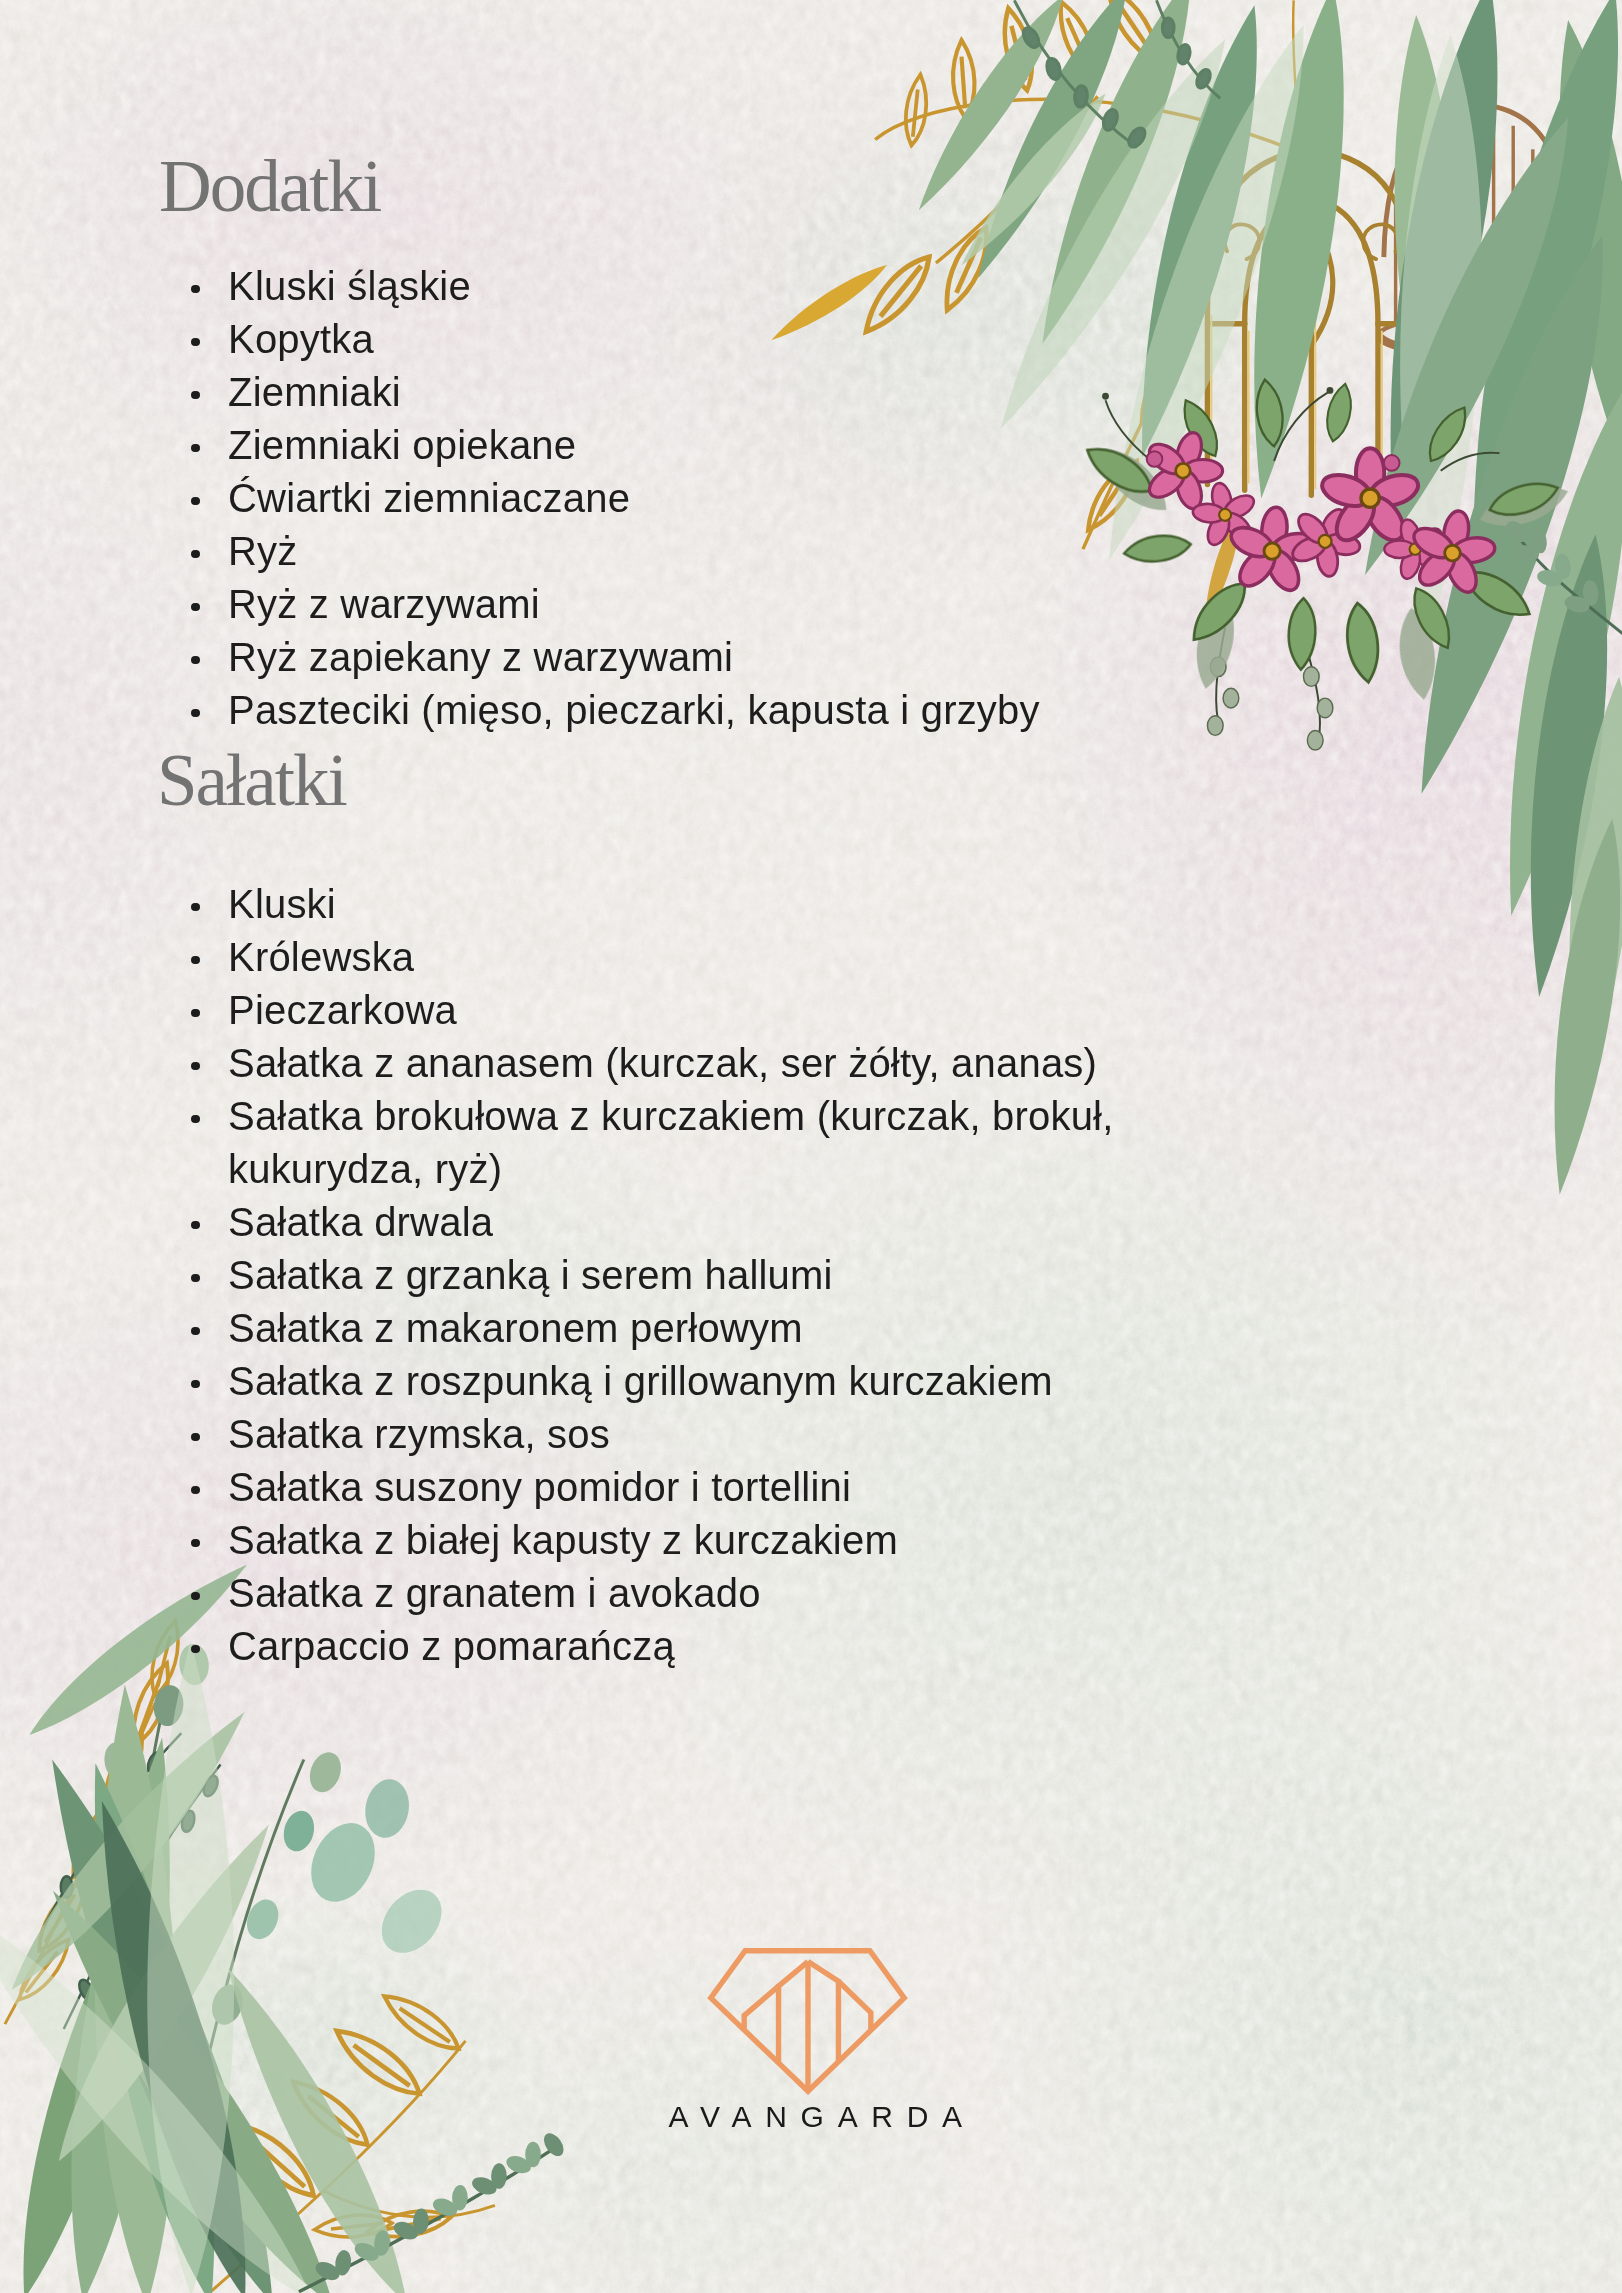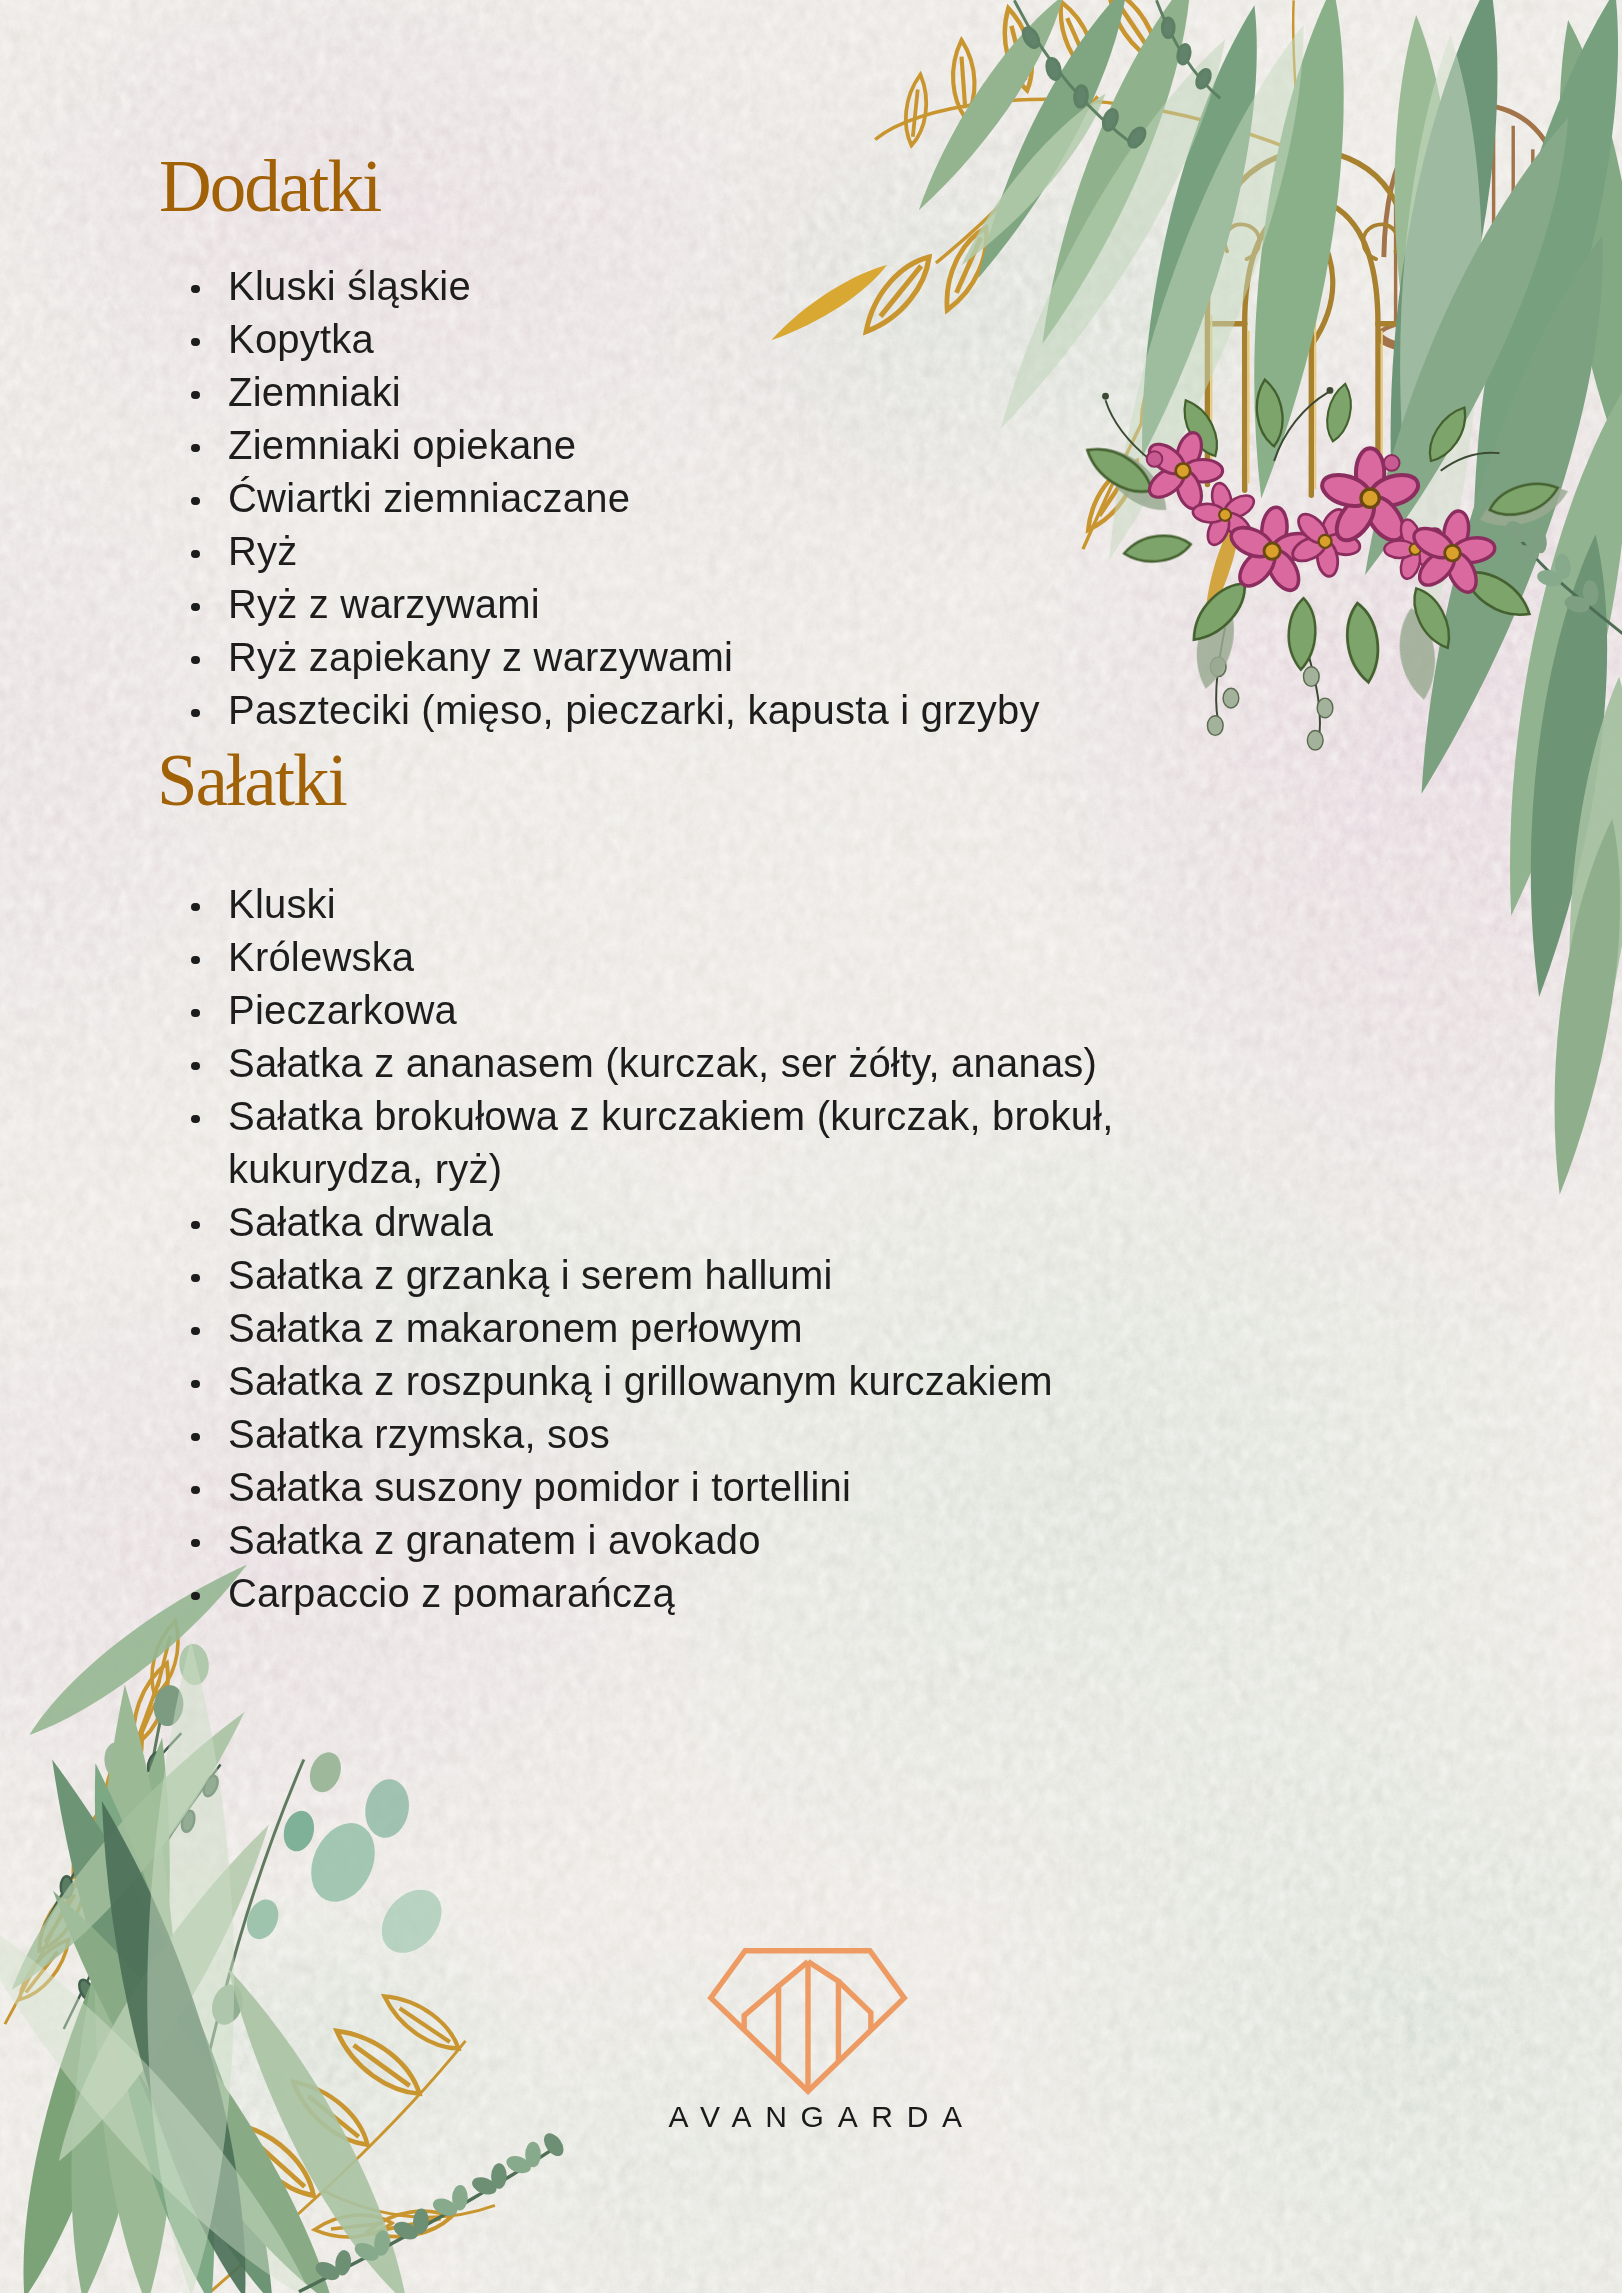--- a/index.html
+++ b/index.html
@@ -5,21 +5,21 @@
   html,body{margin:0;padding:0;}
   body{
     width:1622px;height:2294px;position:relative;overflow:hidden;
     background:#eae7e2;color:#1e1e1e;
     font-family:"Liberation Sans", sans-serif;
   }
   svg.layer{position:absolute;left:0;top:0;width:1622px;height:2294px;pointer-events:none;}
   .content{position:absolute;left:0;top:0;width:1622px;height:2294px;z-index:3;}
   h1.menu-heading{
     position:absolute;margin:0;font-family:"Liberation Serif", serif;
-    font-weight:500;font-size:73px;letter-spacing:-2px;line-height:1;color:#a16207;
+    font-weight:500;font-size:73px;letter-spacing:-2px;line-height:1;color:#737373;
   }
   .hd1{left:159px;top:150px;}
   .hd2{left:157px;top:744px;text-align:right;}
   ul.menu-list{
     position:absolute;list-style:none;margin:0;padding:0;width:941px;
     font-size:40px;line-height:53px;letter-spacing:0.2px;color:#1d1d1d;
   }
   .list1{left:228px;top:260px;}
   .list2{left:228px;top:878px;}
   ul.menu-list li{position:relative;}
@@ -379,20 +379,21 @@
       <li>Królewska</li>
       <li>Pieczarkowa</li>
       <li>Sałatka z ananasem (kurczak, ser żółty, ananas)</li>
       <li>Sałatka brokułowa z kurczakiem (kurczak, brokuł, kukurydza, ryż)</li>
       <li>Sałatka drwala</li>
       <li>Sałatka z grzanką i serem hallumi</li>
       <li>Sałatka z makaronem perłowym</li>
       <li>Sałatka z roszpunką i grillowanym kurczakiem</li>
       <li>Sałatka rzymska, sos</li>
       <li>Sałatka suszony pomidor i tortellini</li>
+      <li>Sałatka z białej kapusty z kurczakiem</li>
       <li>Sałatka z granatem i avokado</li>
       <li>Carpaccio z pomarańczą</li>
     </ul>
 </div>
 
 <div class="logo-wrap">
   <svg class="diamond-svg" viewBox="713 1978 222 166" aria-hidden="true">
     <defs>
       <clipPath id="diamondClip">
         <path d="M760,1990 L887,1990 L922,2038 L824,2133 L725,2038 Z"></path>

